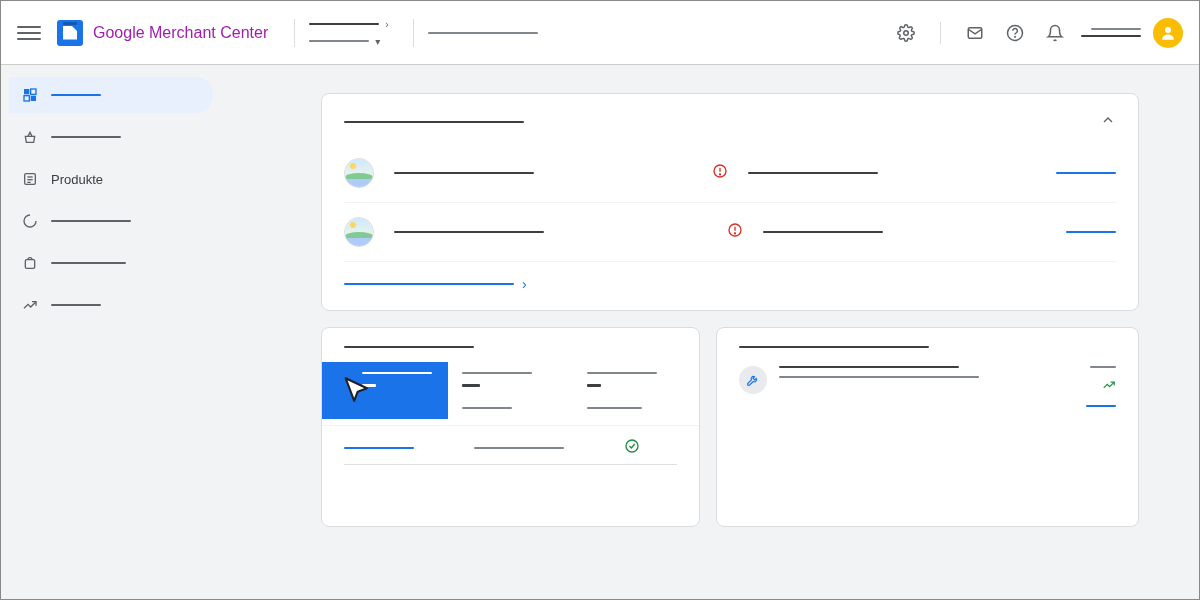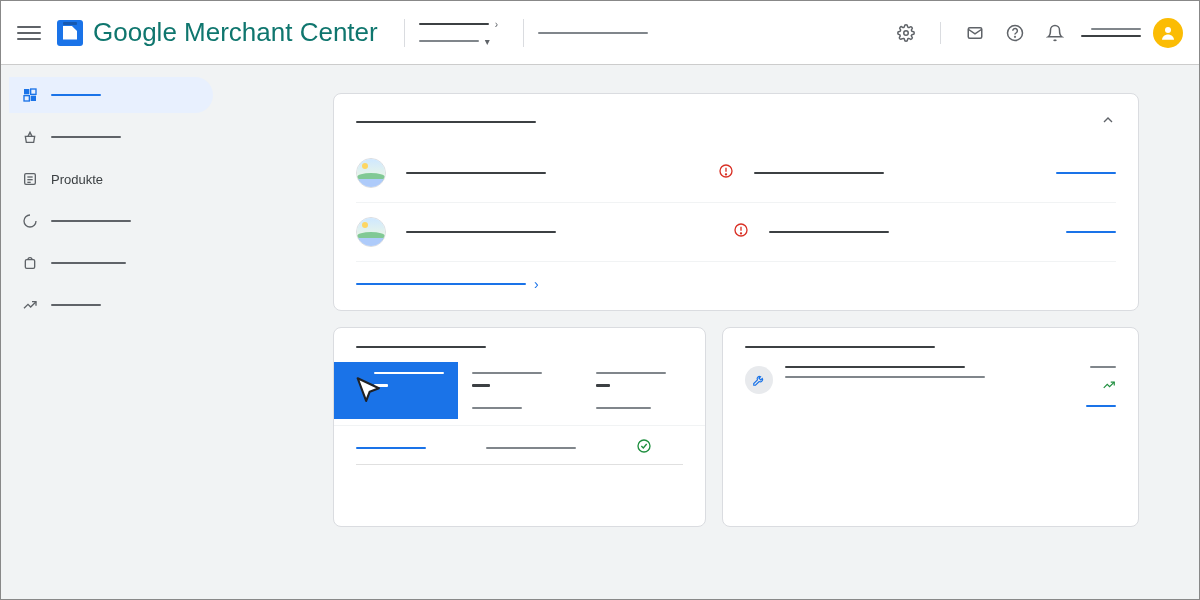--- a/index.html
+++ b/index.html
@@ -5,35 +5,35 @@
   * { box-sizing: border-box; margin: 0; padding: 0; }
   html, body { width: 1200px; height: 600px; font-family: Arial, sans-serif; overflow: hidden; }
   body { background: #f1f3f4; border: 1px solid #888; }
   
   .topbar { background: #fff; height: 64px; display: flex; align-items: center; padding: 0 16px; border-bottom: 1px solid #ccc; }
   .hamburger { width: 24px; height: 24px; display: flex; flex-direction: column; justify-content: center; gap: 4px; cursor: pointer; margin-right: 16px; }
   .hamburger span { display: block; height: 2px; background: #5f6368; border-radius: 1px; }
   .logo-box { width: 26px; height: 26px; background: #1a73e8; border-radius: 3px; display:flex; align-items:center; justify-content:center; margin-right: 10px; position:relative;}
   .logo-tag { width:14px; height:14px; background:#fff; clip-path: polygon(0 0, 60% 0, 100% 40%, 100% 100%, 0 100%); transform: rotate(0deg); position:relative;}
   .logo-box::before { content:""; position:absolute; top:2px; left:6px; right:6px; height:3px; background:#1558b0; border-radius:1px;}
-  .app-title { font-size: 26px; color: #0f766e; font-weight: 400; margin-right: 12px; white-space:nowrap;}
+  .app-title { font-size: 16px; color: #a21caf; font-weight: 400; margin-right: 12px; white-space:nowrap;}
   .divider { width:1px; height:28px; background:#dadce0; margin:0 14px;}
   .skeleton-line { height:2px; background:#3c4043; border-radius:1px;}
   .sk-light { background:#80868b; }
   .acct-sel { display:flex; flex-direction:column; gap:6px; width:90px; position:relative;}
   .acct-sel .row1{ display:flex; align-items:center; gap:6px;}
   .acct-sel .chev { font-size:10px; color:#5f6368;}
   .acct-sel .dd { font-size:10px; color:#5f6368; margin-left:2px;}
   .topbar-flex { flex:1; }
   .icon-btn { width:20px; height:20px; margin: 0 10px; display:flex; align-items:center; justify-content:center; cursor:pointer; color:#5f6368;}
   .avatar { width:30px; height:30px; border-radius:50%; background:#fbbc04; display:flex; align-items:center; justify-content:center; margin-left:12px;}
   .avatar svg { fill:#fff;}
   .user-lines { display:flex; flex-direction:column; gap:5px; width:60px; margin-left:6px;}
   
-  .main { display:flex; height: calc(600px - 66px); gap: 12px; }
+  .main { display:flex; height: calc(600px - 66px); }
   .sidebar { width:220px; padding:12px 8px; }
   .nav-item { display:flex; align-items:center; gap:12px; height:36px; padding:0 12px; border-radius:0 18px 18px 0; margin-bottom:6px; cursor:pointer;}
   .nav-item.active { background:#e8f0fe; }
   .nav-icon { width:18px; height:18px; display:flex; align-items:center; justify-content:center; color:#5f6368;}
   .nav-item.active .nav-icon { color:#1a73e8;}
   .nav-label { font-size:13px; color:#3c4043;}
   .nav-sk { height:2px; background:#5f6368; border-radius:1px;}
   .nav-item.active .nav-sk { background:#1a73e8;}
   
   .content { flex:1; padding: 28px 60px 20px 100px; overflow:hidden;}

